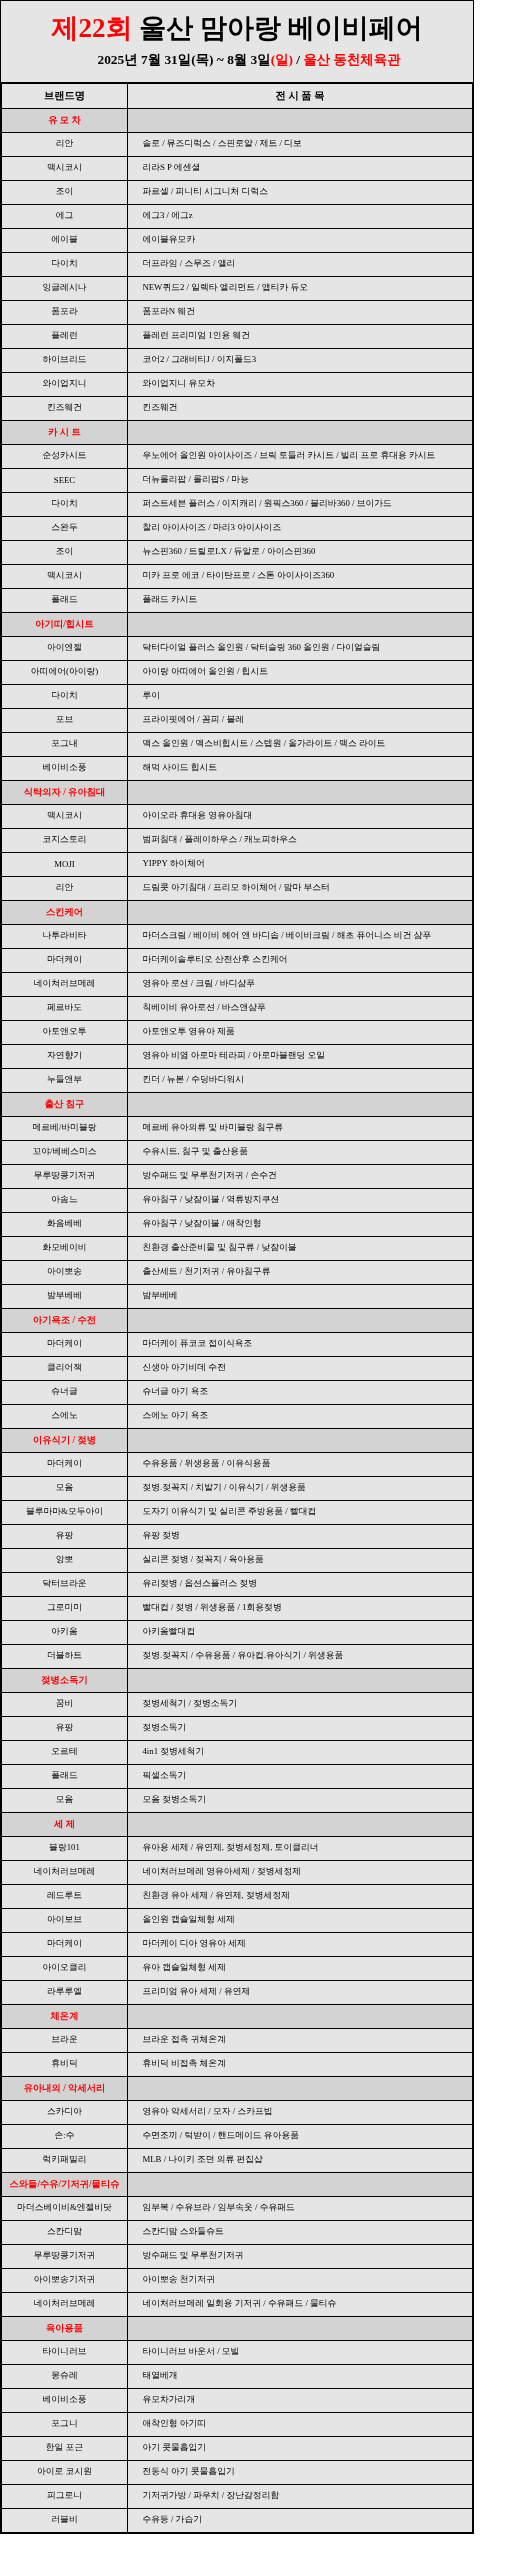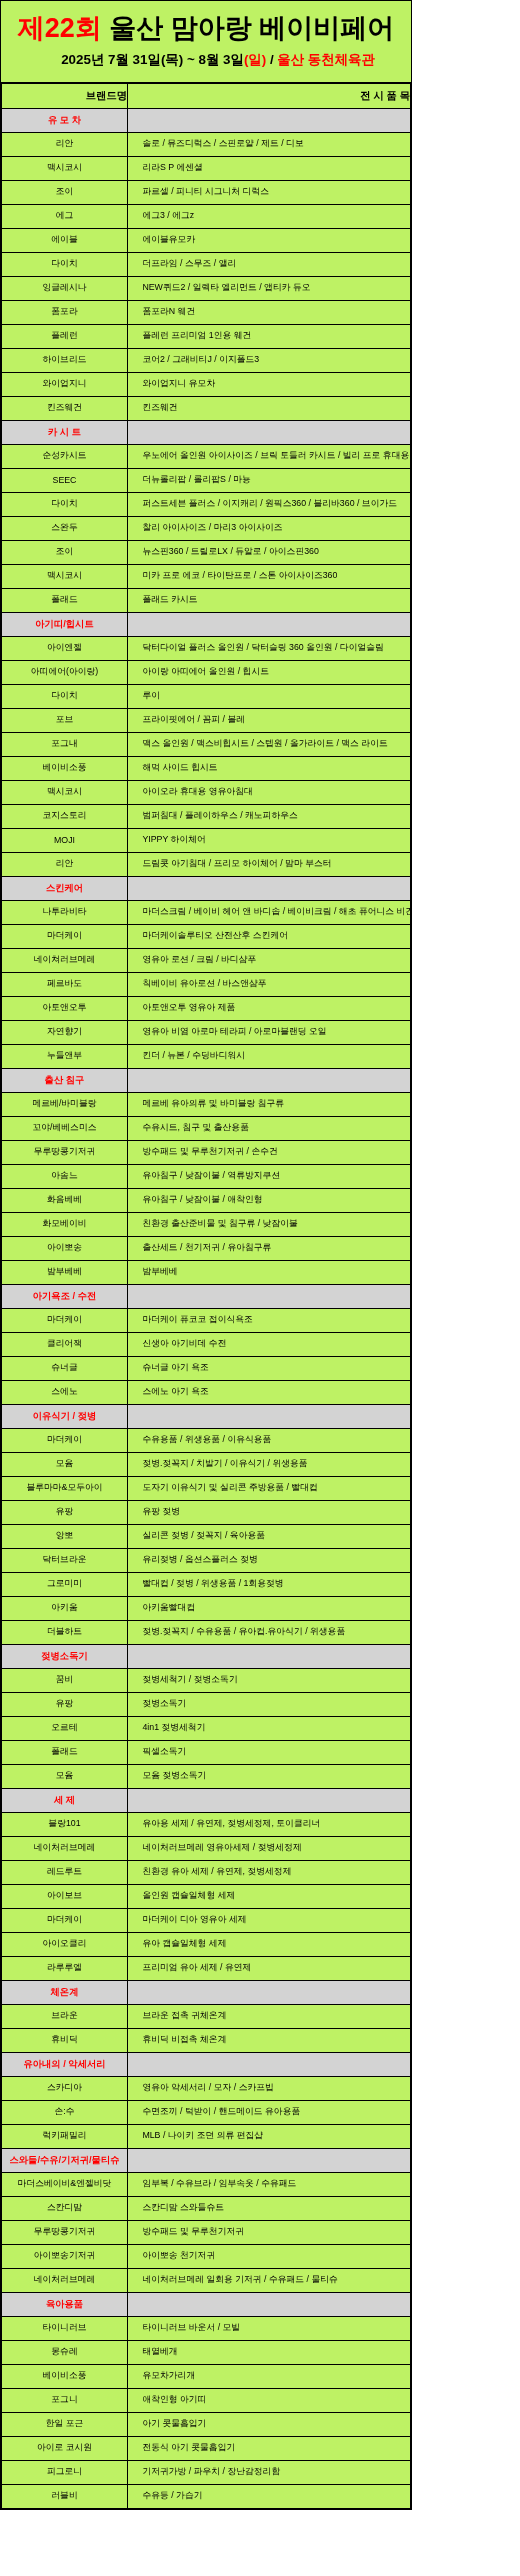--- a/index.html
+++ b/index.html
@@ -2,23 +2,24 @@
 <html style="font-size:8.2px"><head>
 <meta charset="utf-8">
 <style>
   * { box-sizing: border-box; margin: 0; padding: 0; }
   body {
     font-family: "Liberation Sans", "DejaVu Sans", sans-serif;
     background: #ffffff;
     width: 521px;
   }
   .page {
-    width: 412px;
+    width: 474px;
     border: 1.5px solid #000;
-    background: #bef264;
+    background: #e5e5e5;
+    font-family: Liberation Serif, serif;
   }
   .title-block {
     border-bottom: 1px solid #000;
     text-align: center;
     padding: 13.4px 0 12.4px 0;
   }
   .main-title {
     font-size: 27px;
     font-weight: bold;
     color: #000;
@@ -46,21 +47,21 @@
     color: #000;
     overflow: hidden;
     white-space: nowrap;
   }
   td.brand { text-align: center; }
   td.items { text-align: left; padding-left: 14.4px; }
   tr.head-row td {
     height: 25px;
     font-size: 10.3px;
     font-weight: bold;
-    text-align: right;
+    text-align: center;
     border-bottom: 1px solid #000;
   }
   tr.section-row td {
     background: #d3d3d3;
     border-top: 1px solid #000;
     border-bottom: 1px solid #000;
     margin-left: 36px;
   }
   tr.section-row td.brand {
     color: #ff0000;
@@ -199,20 +200,24 @@
           <td class="items">프라이핏에어 / 꼼피 / 볼레</td>
         </tr>
         <tr>
           <td class="brand">포그내</td>
           <td class="items">맥스 올인원 / 맥스비힙시트 / 스텝원 / 올가라이트 / 맥스 라이트</td>
         </tr>
         <tr>
           <td class="brand">베이비소풍</td>
           <td class="items">해먹 사이드 힙시트</td>
         </tr>
+        <tr class="section-row">
+          <td class="brand">식탁의자 / 유아침대</td>
+          <td></td>
+        </tr>
         <tr>
           <td class="brand">맥시코시</td>
           <td class="items">아이오라 휴대용 영유아침대</td>
         </tr>
         <tr>
           <td class="brand">코지스토리</td>
           <td class="items">범퍼침대 / 플레이하우스 / 캐노피하우스</td>
         </tr>
         <tr>
           <td class="brand">MOJI</td>

